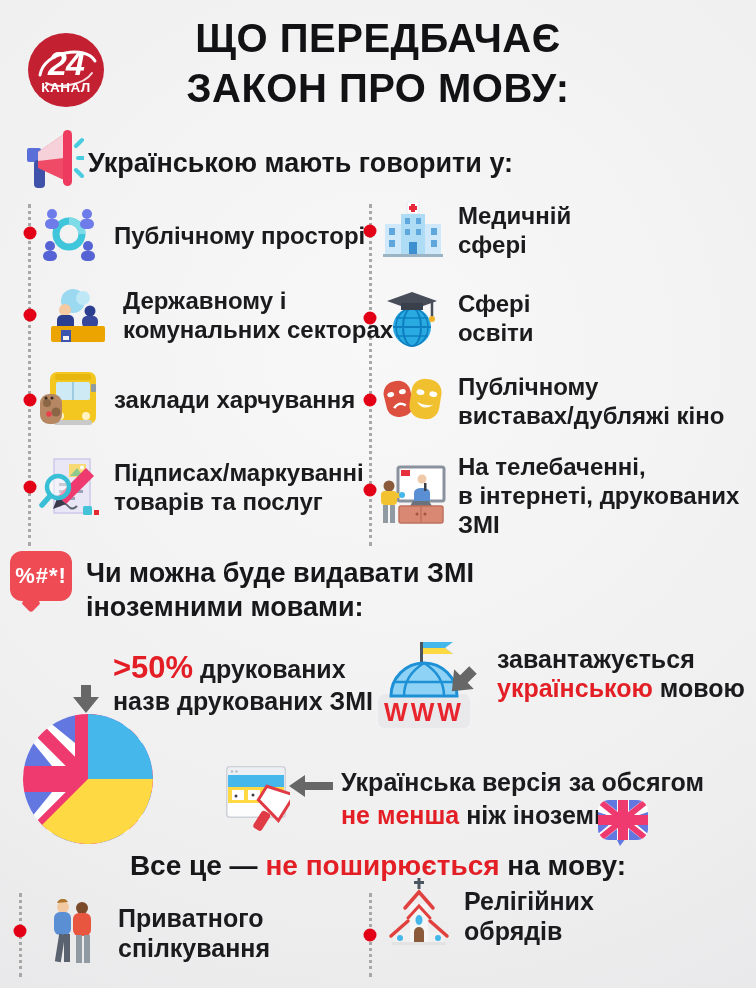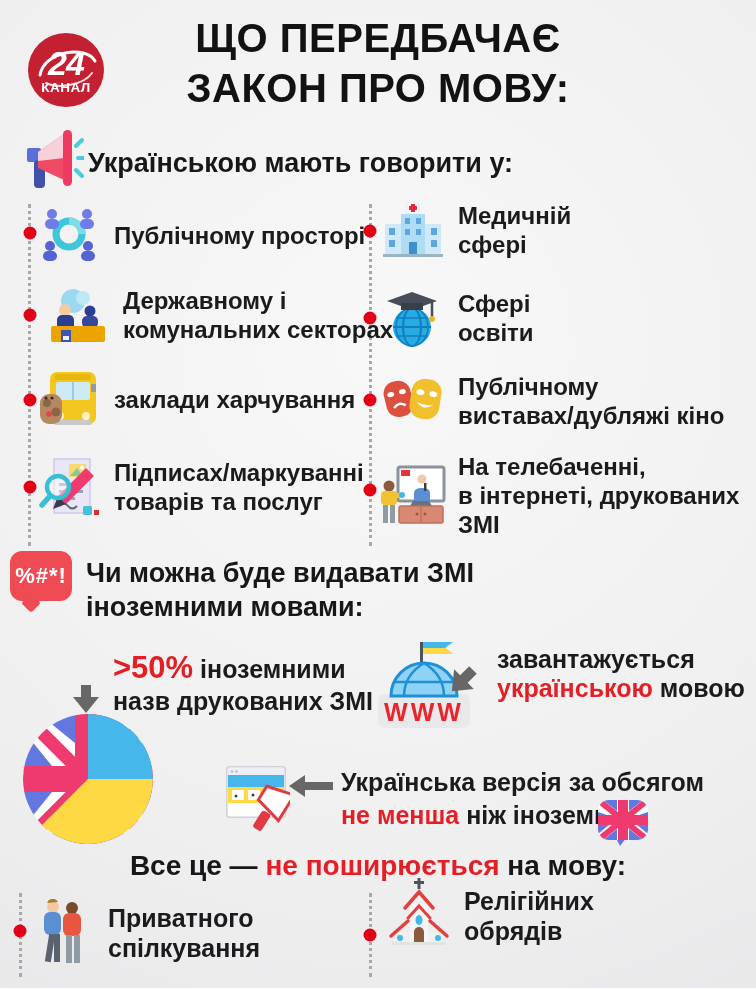--- a/index.html
+++ b/index.html
@@ -294,21 +294,21 @@
     <span class="ln">іноземними мовами:</span>
   </div>
 
   <span class="abs" style="left:70px;top:684px">
     <svg width="32" height="30" viewBox="0 0 30 30">
         <polygon class="arrow" points="10,1 20,1 20,13 28,13 15,29 2,13 10,13"></polygon>
       </svg>
   </span>
   <div class="abs pie-label" style="left:113px;top:653px">
     <div class="rt"><span class="red big">&gt;50%</span>
-      <span>іноземними</span></div>
+      <span>друкованих</span></div>
     <div class="rt l2">назв друкованих ЗМІ</div>
   </div>
   <span class="abs" style="left:22px;top:713px">
     <svg width="132" height="132" viewBox="0 0 132 132">
       <defs>
         <clipPath id="pcirc">
             <circle cx="66" cy="66" r="65"></circle>
           </clipPath>
         <clipPath id="sector">
             <path d="M66,66 L66,1 A65,65 0 1 1 20,112 Z"></path>
@@ -420,21 +420,21 @@
     <span>Все це —</span>
     <span class="red">не поширюється</span>
     <span>на мову:</span>
   </div>
 
   <div class="abs vline" style="left:19px;top:893px;height:84px"></div>
   <div class="abs vline" style="left:369px;top:893px;height:84px"></div>
   <div class="abs dot" style="left:20px;top:931px"></div>
   <div class="abs dot" style="left:370px;top:935px"></div>
 
-  <div class="abs item" style="left:30px;top:899px">
+  <div class="abs item" style="left:40px;top:899px">
     <span class="ic">
       <svg width="46" height="68" viewBox="0 0 46 68">
         <circle cx="13" cy="8" r="6" fill="#f3c9a2"></circle>
         <path d="M7,4 a6,6 0 0 1 11,-1 z" fill="#b0772f"></path>
         <rect x="4" y="13" width="17" height="23" rx="6" fill="#5b8fd4"></rect>
         <g fill="#5a6270">
           <rect x="7" y="35" width="6" height="28" transform="rotate(9 10 49)"></rect>
           <rect x="14" y="35" width="6" height="28"></rect>
         </g>
         <circle cx="32" cy="9" r="6" fill="#7a4a2b"></circle>

